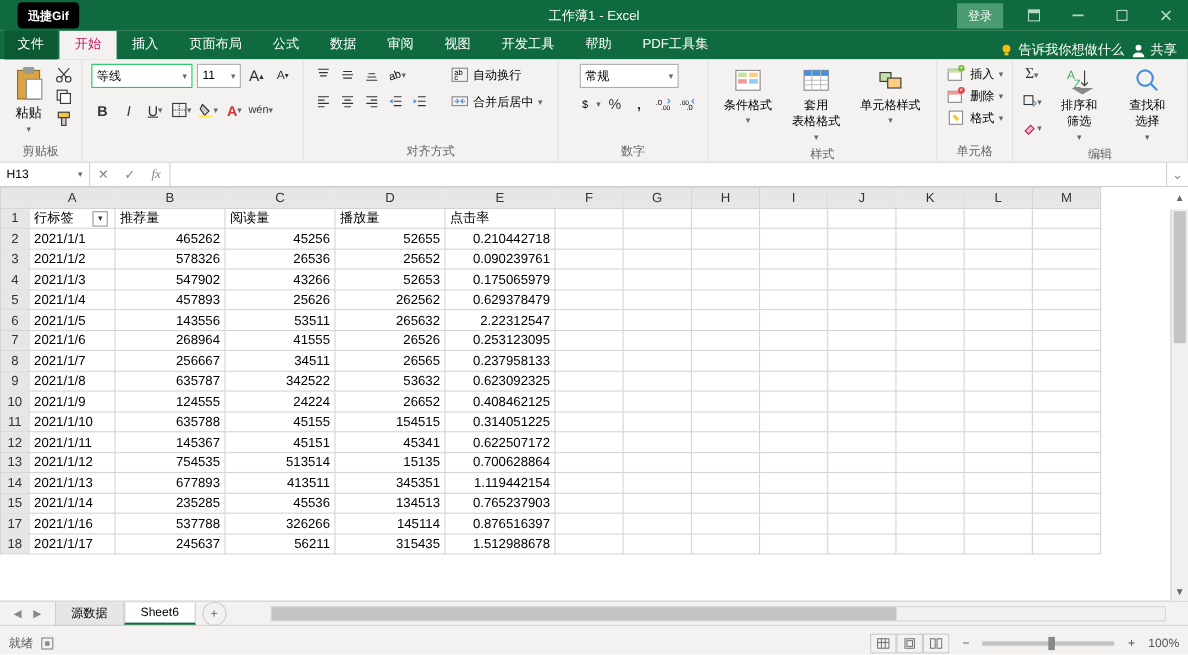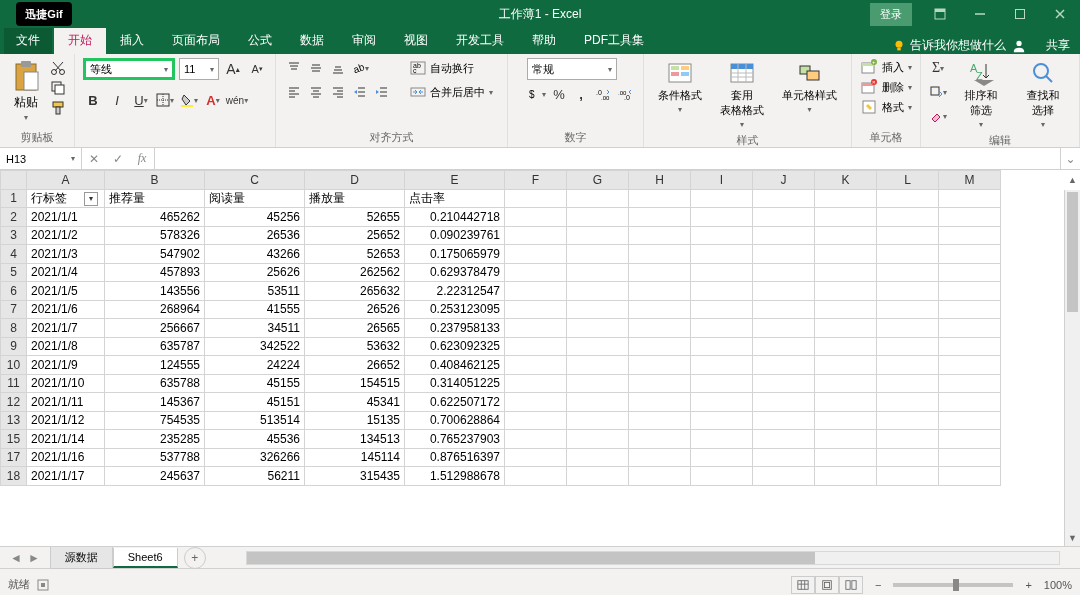--- a/index.html
+++ b/index.html
@@ -15,37 +15,37 @@
 .titlebar .win-btn svg { width: 12px; height: 12px; }
 
 
 .ribbon-tabs { height: 26px; background: #0f6b3f; display: flex; align-items: flex-end; padding-left: 4px; color: #fff; }
 .file-tab { background: #0b5a34; padding: 5px 12px; font-size: 12px; margin-right: 2px; }
 .ribbon-tab { padding: 5px 14px; font-size: 12px; cursor: pointer; }
 .ribbon-tab.active { background: #f3f2f1; color: #be185d; }
 .ribbon-right { margin-left: auto; display: flex; align-items: center; gap: 6px; padding-right: 10px; color: #fff; }
 .tell-me { display: flex; align-items: center; gap: 4px; }
 .bulb-icon { fill: #fbbc04; width: 14px; height: 14px; }
-.share-btn { display: flex; align-items: center; gap: 20px; }
+.share-btn { display: flex; align-items: center; gap: 4px; }
 
 
 .ribbon { height: 94px; background: #f3f2f1; border-bottom: 1px solid #d0d0d0; display: flex; }
 .ribbon-group { border-right: 1px solid #e0e0e0; padding: 4px 8px 2px; display: flex; flex-direction: column; justify-content: space-between; }
 .ribbon-group-label { text-align: center; font-size: 11px; color: #666; padding-top: 2px; }
 .ribbon-group-body { flex: 1; display: flex; align-items: flex-start; gap: 6px; }
 
 
 .paste-btn { display: flex; flex-direction: column; align-items: center; gap: 2px; padding: 2px 4px; }
 .paste-icon { width: 28px; height: 32px; }
 .clip-side { display: flex; flex-direction: column; gap: 4px; padding-top: 2px; }
 .clip-side-icon { width: 16px; height: 16px; }
 
 
 .font-row { display: flex; gap: 4px; align-items: center; margin-bottom: 4px; }
-.font-name-sel { width: 92px; height: 22px; border: 3px solid #22c55e; background: #fff; font-size: 11px; padding: 0 4px; display: flex; align-items: center; justify-content: space-between; }
+.font-name-sel { width: 92px; height: 22px; border: 1px solid #22c55e; background: #fff; font-size: 11px; padding: 0 4px; display: flex; align-items: center; justify-content: space-between; }
 .font-size-sel { width: 40px; height: 22px; border: 1px solid #ababab; background: #fff; font-size: 11px; padding: 0 4px; display: flex; align-items: center; justify-content: space-between; }
 .small-btn { width: 20px; height: 20px; display: flex; align-items: center; justify-content: center; color: #333; font-size: 13px; cursor: pointer; }
 .small-btn svg { width: 14px; height: 14px; }
 .dd-arrow { font-size: 8px; color: #666; }
 
 
 .align-col { display: flex; flex-direction: column; gap: 4px; }
 .align-row { display: flex; gap: 2px; }
 .align-right-col { display: flex; flex-direction: column; gap: 4px; margin-left: 6px; }
 .wide-btn { display: flex; align-items: center; gap: 4px; padding: 2px 6px; font-size: 11px; }
@@ -758,20 +758,36 @@
             <td class="col-other txt-l"></td>
             <td class="col-other txt-l"></td>
             <td class="col-other txt-l"></td>
             <td class="col-other txt-l"></td>
             <td class="col-other txt-l"></td>
             <td class="col-other txt-l"></td>
             <td class="col-other txt-l"></td>
             <td class="col-other txt-l"></td>
           </tr>
           <tr>
+            <th class="row-hdr">14</th>
+            <td class="col-A txt-l">2021/1/13</td>
+            <td class="col-B txt-r">677893</td>
+            <td class="col-C txt-r">413511</td>
+            <td class="col-D txt-r">345351</td>
+            <td class="col-E txt-r">1.119442154</td>
+            <td class="col-other txt-l"></td>
+            <td class="col-other txt-l"></td>
+            <td class="col-other txt-l"></td>
+            <td class="col-other txt-l"></td>
+            <td class="col-other txt-l"></td>
+            <td class="col-other txt-l"></td>
+            <td class="col-other txt-l"></td>
+            <td class="col-other txt-l"></td>
+          </tr>
+          <tr>
             <th class="row-hdr">15</th>
             <td class="col-A txt-l">2021/1/14</td>
             <td class="col-B txt-r">235285</td>
             <td class="col-C txt-r">45536</td>
             <td class="col-D txt-r">134513</td>
             <td class="col-E txt-r">0.765237903</td>
             <td class="col-other txt-l"></td>
             <td class="col-other txt-l"></td>
             <td class="col-other txt-l"></td>
             <td class="col-other txt-l"></td>

